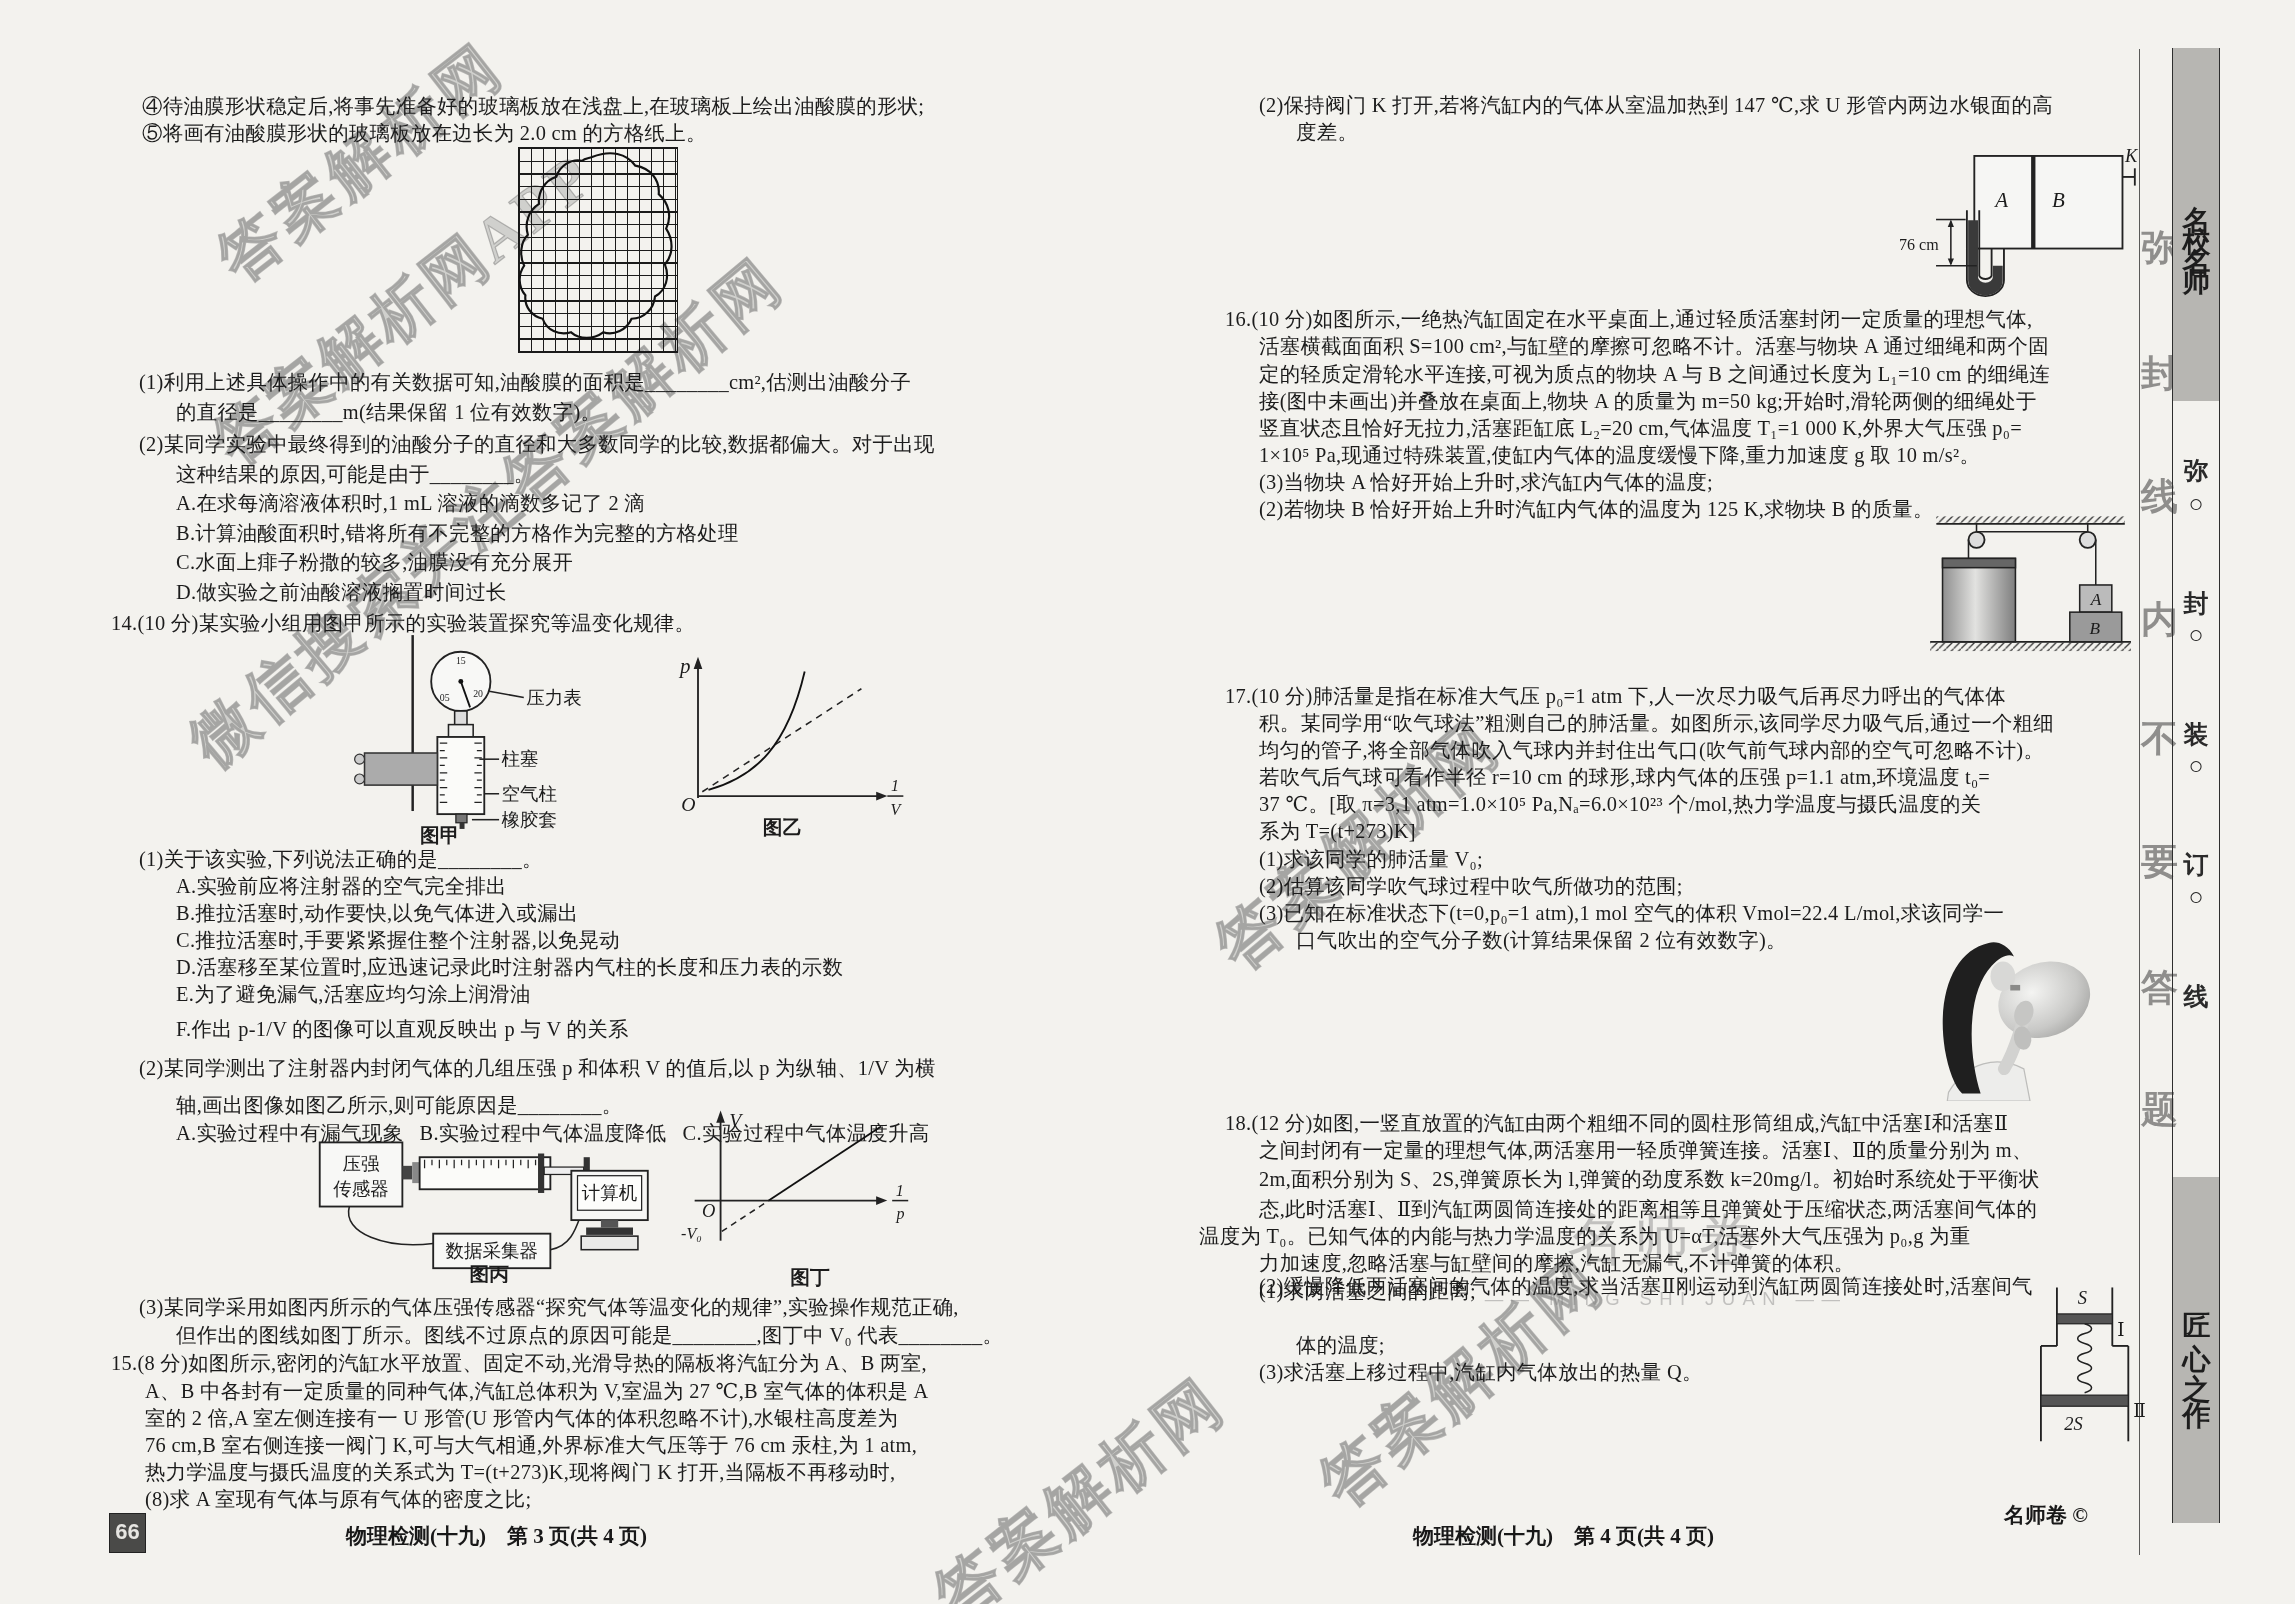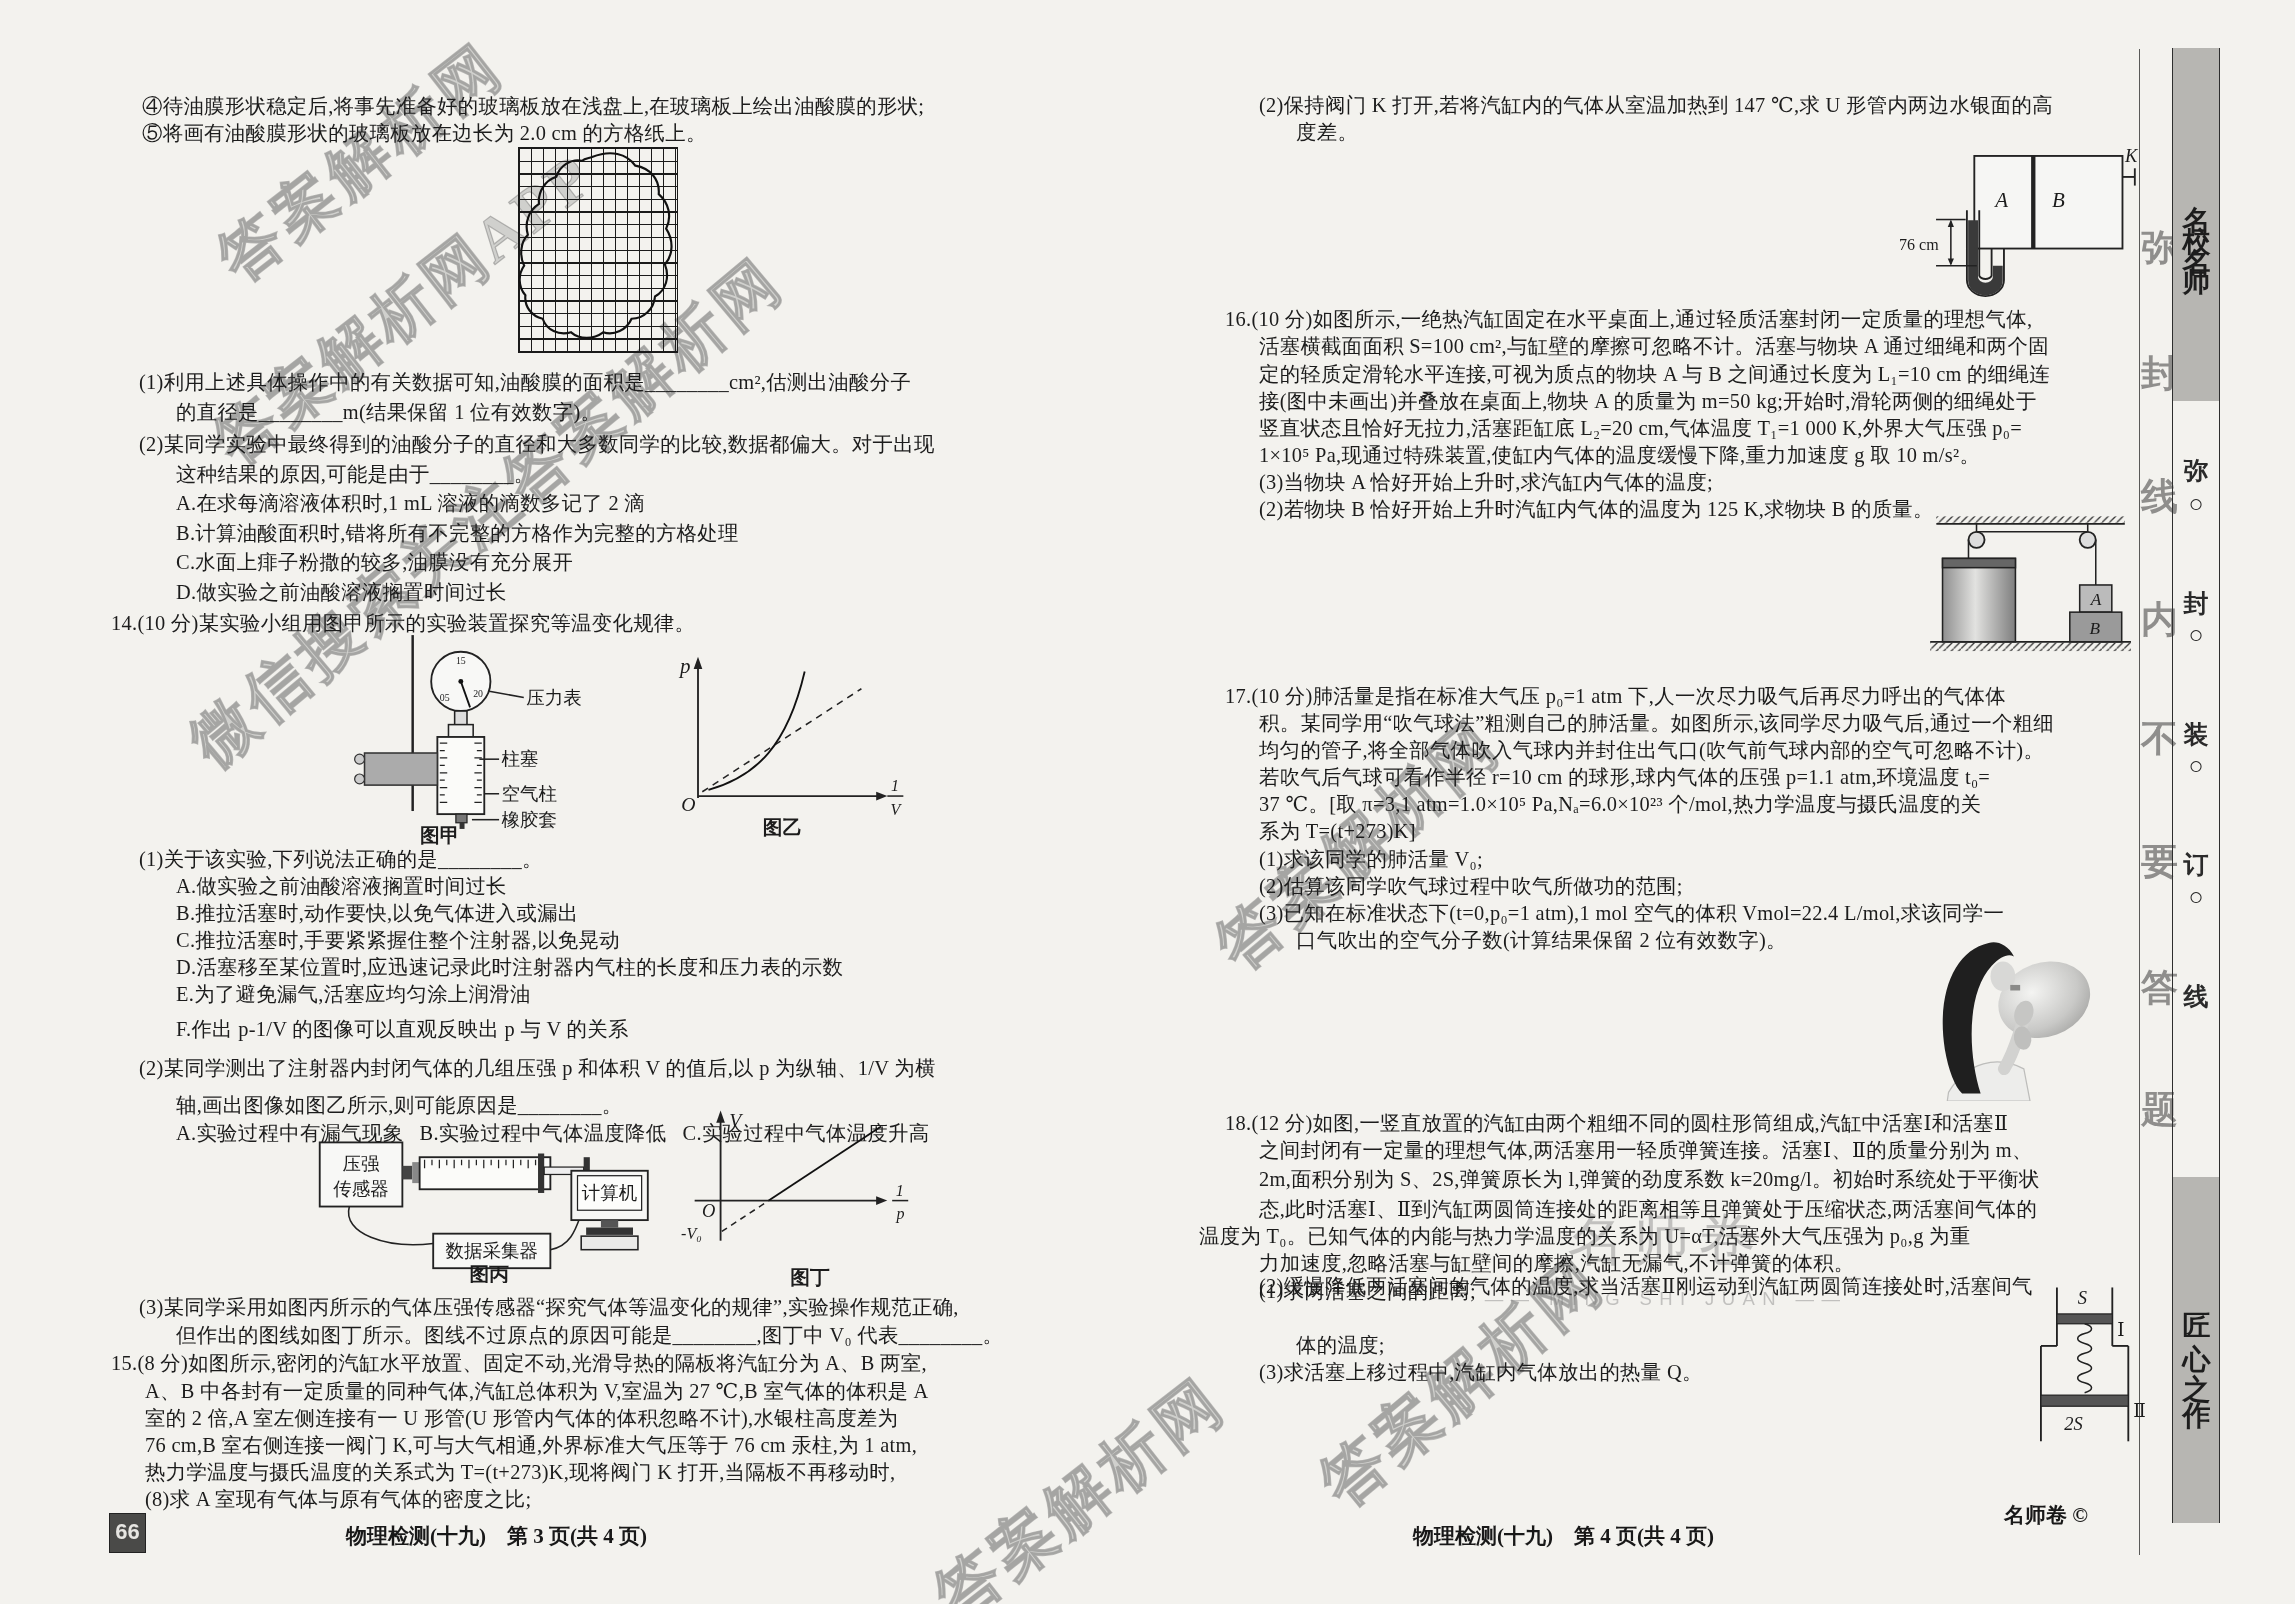--- a/index.html
+++ b/index.html
@@ -101,21 +101,21 @@
     <text x="18" y="256" class="it" font-size="32">O</text>
     <text x="358" y="224" class="it" font-size="26">1</text>
     <line x1="352" y1="232" x2="378" y2="232" stroke="#222" stroke-width="2.5"></line>
     <text x="357" y="262" class="it" font-size="26">V</text>
     <path d="M52,225 L310,58" stroke="#222" stroke-width="2.5" stroke-dasharray="11 9" fill="none"></path>
     <path d="M62,222 C140,200 190,150 218,30" stroke="#111" stroke-width="3" fill="none"></path>
     <text x="150" y="293" font-size="32" font-weight="600">图乙</text>
   </svg>
 
   <div class="tl" style="left:139px;top:847px">(1)关于该实验,下列说法正确的是________。</div>
-  <div class="tl" style="left:176px;top:874px">A.做实验之前油酸溶液搁置时间过长</div>
+  <div class="tl" style="left:176px;top:874px">A.实验前应将注射器的空气完全排出</div>
   <div class="tl" style="left:176px;top:901px">B.推拉活塞时,动作要快,以免气体进入或漏出</div>
   <div class="tl" style="left:176px;top:928px">C.推拉活塞时,手要紧紧握住整个注射器,以免晃动</div>
   <div class="tl" style="left:176px;top:955px">D.活塞移至某位置时,应迅速记录此时注射器内气柱的长度和压力表的示数</div>
   <div class="tl" style="left:176px;top:982px">E.为了避免漏气,活塞应均匀涂上润滑油</div>
   <div class="tl" style="left:176px;top:1017px">F.作出 p-1/V 的图像可以直观反映出 p 与 V 的关系</div>
   <div class="tl" style="left:139px;top:1056px">(2)某同学测出了注射器内封闭气体的几组压强 p 和体积 V 的值后,以 p 为纵轴、1/V 为横</div>
   <div class="tl" style="left:176px;top:1093px">轴,画出图像如图乙所示,则可能原因是________。</div>
   <div class="tl" style="left:176px;top:1121px">A.实验过程中有漏气现象   B.实验过程中气体温度降低   C.实验过程中气体温度升高</div>
 
   <svg class="fig" style="left:312px;top:1135px" width="346" height="148" viewBox="0 0 560 240">

